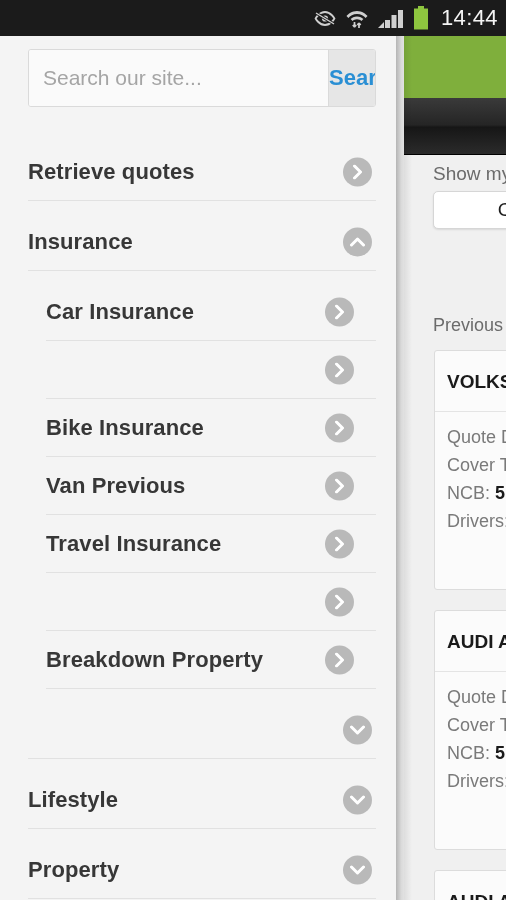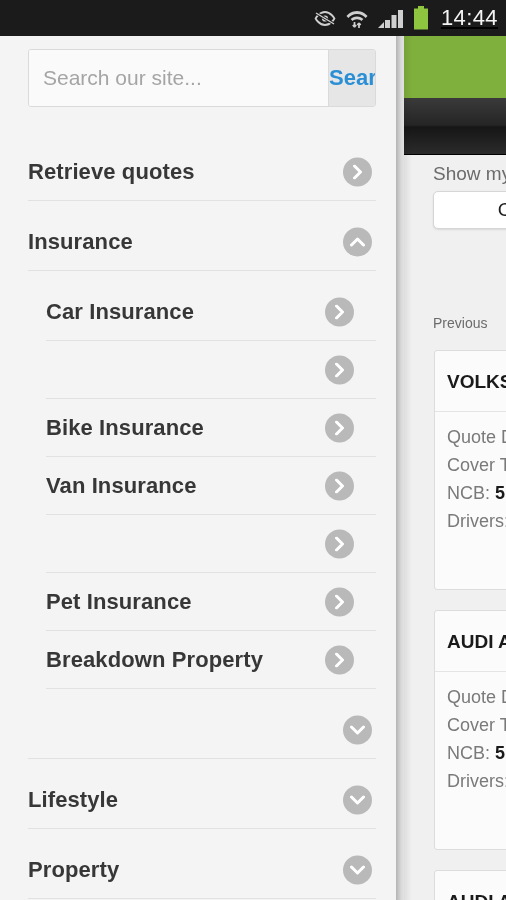--- a/index.html
+++ b/index.html
@@ -9,21 +9,21 @@
     font-family:"Liberation Sans", sans-serif;
     background:#f2f2f2;
   }
   #screen { position:relative; width:506px; height:900px; overflow:hidden; background:#f2f2f2; }
 
   
   .statusbar {
     position:absolute; top:0; left:0; width:506px; height:36px;
     background:#1b1b1b;
     display:flex; align-items:center; justify-content:flex-end;
-    padding-right:8px; gap:9px;text-decoration:underline;
+    padding-right:8px; gap:9px;
   }
   .sb-icon { display:flex; align-items:center; }
   .sb-time {
     color:#f4f4f4; font-size:22px; letter-spacing:0.4px;
     font-family:"Liberation Sans", sans-serif; padding-left:3px;
   }
 
   
   .page {
     position:absolute; top:36px; left:0; width:506px; height:864px;
@@ -56,21 +56,21 @@
   }
   .car-select {
     position:absolute; top:36px; left:433px; width:160px; height:38px;
     background:#fff; border:1px solid #d6d6d6; border-radius:5px;
     box-shadow:0 1px 2px rgba(0,0,0,0.10);
     display:flex; align-items:center; justify-content:center;
     font-size:19px; color:#1d1d1d;
   }
   .previous-label {
     position:absolute; top:160px; left:433px;
-    font-size:14px; color:#6b6b6b; white-space:nowrap;
+    font-size:18px; color:#6b6b6b; white-space:nowrap;
   }
 
   .quote-card {
     position:absolute; left:434px; width:190px;
     background:#fbfbfb; border:1px solid #dcdcdc; border-radius:3px;
   }
   .qc-head {
     padding:20px 12px 18px 12px;
     font-size:19px; font-weight:bold; color:#1a1a1a;
     white-space:nowrap; overflow:hidden;
@@ -248,36 +248,36 @@
         </div>
         <div class="menu-row level2">
           <span class="menu-label">Bike Insurance</span>
           <span class="chev">
             <svg width="13" height="15" viewBox="0 0 13 15">
               <path d="M3.5 1.5 L9.5 7.5 L3.5 13.5" fill="none" stroke="#ffffff" stroke-width="3" stroke-linecap="round" stroke-linejoin="round"></path>
             </svg>
           </span>
         </div>
         <div class="menu-row level2">
-          <span class="menu-label">Van Insurance</span>
-          <span class="chev">
-            <svg width="13" height="15" viewBox="0 0 13 15">
-              <path d="M3.5 1.5 L9.5 7.5 L3.5 13.5" fill="none" stroke="#ffffff" stroke-width="3" stroke-linecap="round" stroke-linejoin="round"></path>
-            </svg>
-          </span>
-        </div>
-        <div class="menu-row level2">
-          <span class="chev">
-            <svg width="13" height="15" viewBox="0 0 13 15">
-              <path d="M3.5 1.5 L9.5 7.5 L3.5 13.5" fill="none" stroke="#ffffff" stroke-width="3" stroke-linecap="round" stroke-linejoin="round"></path>
-            </svg>
-          </span>
-        </div>
-        <div class="menu-row level2">
-          <span class="menu-label">Pet Insurance</span>
+          <span class="menu-label">Van Previous</span>
+          <span class="chev">
+            <svg width="13" height="15" viewBox="0 0 13 15">
+              <path d="M3.5 1.5 L9.5 7.5 L3.5 13.5" fill="none" stroke="#ffffff" stroke-width="3" stroke-linecap="round" stroke-linejoin="round"></path>
+            </svg>
+          </span>
+        </div>
+        <div class="menu-row level2">
+          <span class="menu-label">Travel Insurance</span>
+          <span class="chev">
+            <svg width="13" height="15" viewBox="0 0 13 15">
+              <path d="M3.5 1.5 L9.5 7.5 L3.5 13.5" fill="none" stroke="#ffffff" stroke-width="3" stroke-linecap="round" stroke-linejoin="round"></path>
+            </svg>
+          </span>
+        </div>
+        <div class="menu-row level2">
           <span class="chev">
             <svg width="13" height="15" viewBox="0 0 13 15">
               <path d="M3.5 1.5 L9.5 7.5 L3.5 13.5" fill="none" stroke="#ffffff" stroke-width="3" stroke-linecap="round" stroke-linejoin="round"></path>
             </svg>
           </span>
         </div>
         <div class="menu-row level2">
           <span class="menu-label">Breakdown Property</span>
           <span class="chev">
             <svg width="13" height="15" viewBox="0 0 13 15">

